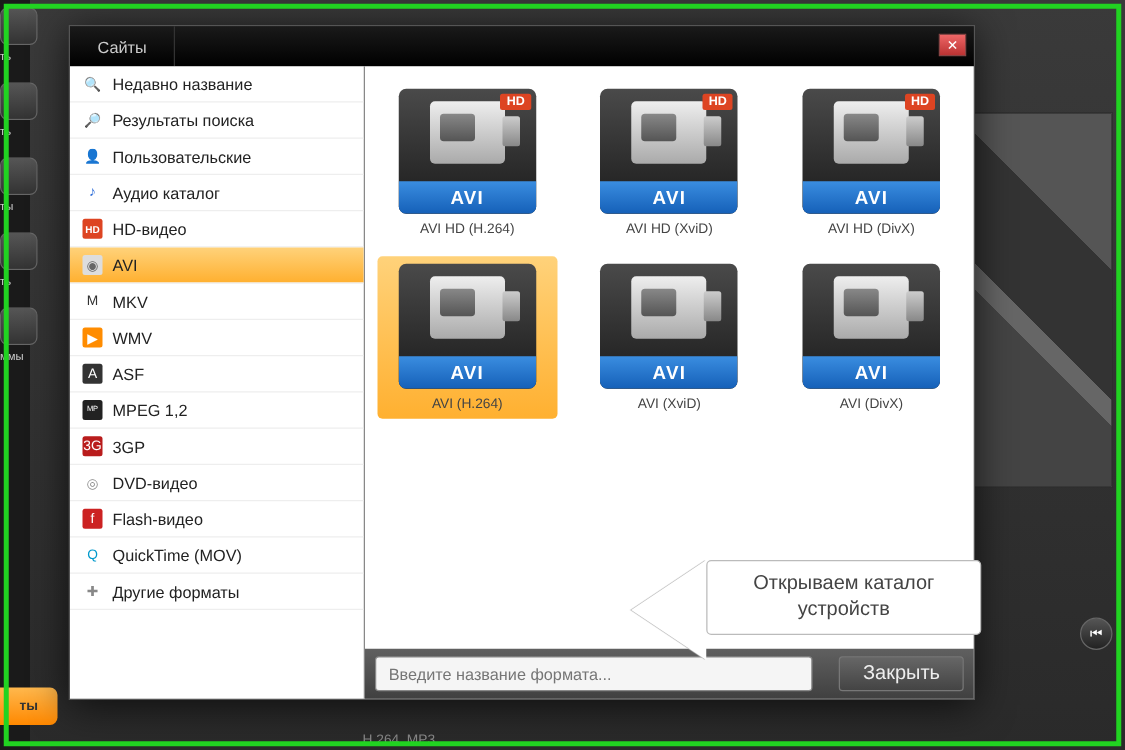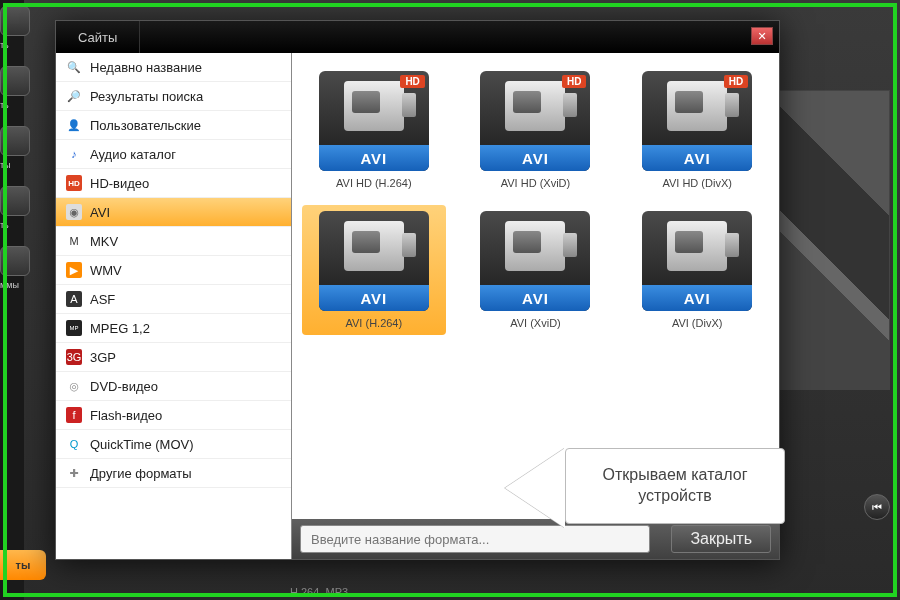--- a/index.html
+++ b/index.html
@@ -39,21 +39,21 @@
 .fmt.sel{background:linear-gradient(#ffd27a,#ffb030)}
 .fmt-ico{width:110px;height:100px;background:linear-gradient(#4a4a4a,#1a1a1a);border-radius:6px;position:relative;display:flex;flex-direction:column;justify-content:flex-end;overflow:hidden}
 .cam{position:absolute;top:10px;left:25px;width:60px;height:50px;background:linear-gradient(#eee,#aaa);border-radius:4px}
 .cam::before{content:"";position:absolute;right:-12px;top:12px;width:14px;height:24px;background:linear-gradient(#ccc,#888);border-radius:2px}
 .cam::after{content:"";position:absolute;left:8px;top:10px;width:28px;height:22px;background:linear-gradient(#888,#555);border-radius:3px}
 .hd-badge{position:absolute;top:4px;right:4px;background:#d42;color:#fff;font-size:10px;font-weight:bold;padding:1px 5px;border-radius:2px}
 .fmt-band{height:26px;background:linear-gradient(#3a8de0,#1560b8);color:#fff;font-weight:bold;font-size:15px;display:flex;align-items:center;justify-content:center;letter-spacing:1px}
 .fmt-lbl{font-size:11px;color:#444}
 
 .callout{position:absolute;right:115px;bottom:72px;width:280px;height:80px;z-index:55}
-.arrow-body{position:absolute;right:0;top:0;width:220px;height:76px;background:#fff;border:1px solid #bbb;display:flex;align-items:center;justify-content:center;text-align:center;font-size:16px;color:#444;line-height:1.3;border-radius:4px}
+.arrow-body{position:absolute;right:0;top:0;width:220px;height:60px;background:#fff;border:1px solid #bbb;display:flex;align-items:center;justify-content:center;text-align:center;font-size:16px;color:#444;line-height:1.3;border-radius:4px}
 .arrow-head{position:absolute;left:0;top:0;width:0;height:0;border-top:40px solid transparent;border-bottom:40px solid transparent;border-right:60px solid #fff;filter:drop-shadow(-1px 0 0 #bbb)}
 
 .bottom-bar{height:40px;background:linear-gradient(#606060,#404040);display:flex;align-items:center;padding:0 8px;gap:21px}
 .search-inp{flex:1;height:28px;border:1px solid #888;border-radius:3px;padding:0 10px;background:#f5f5f5;font-size:13px;color:#666}
 .close-btn{height:28px;padding:0 18px;background:linear-gradient(#666,#444);border:1px solid #777;border-radius:3px;color:#eee;font-size:16px;cursor:pointer}
 </style>
 </head>
 <body>
 
 <div class="bg-app">

